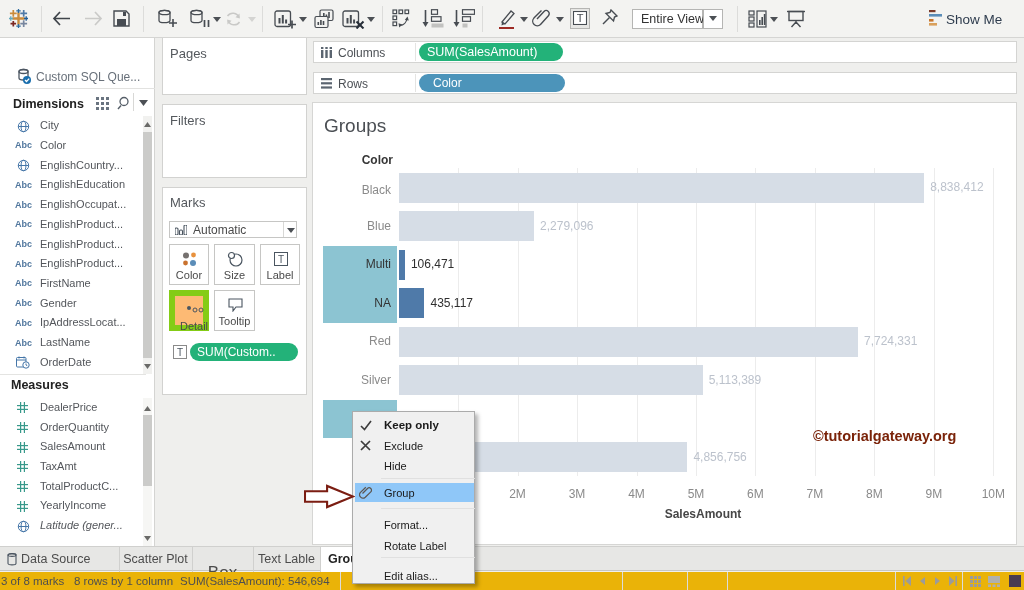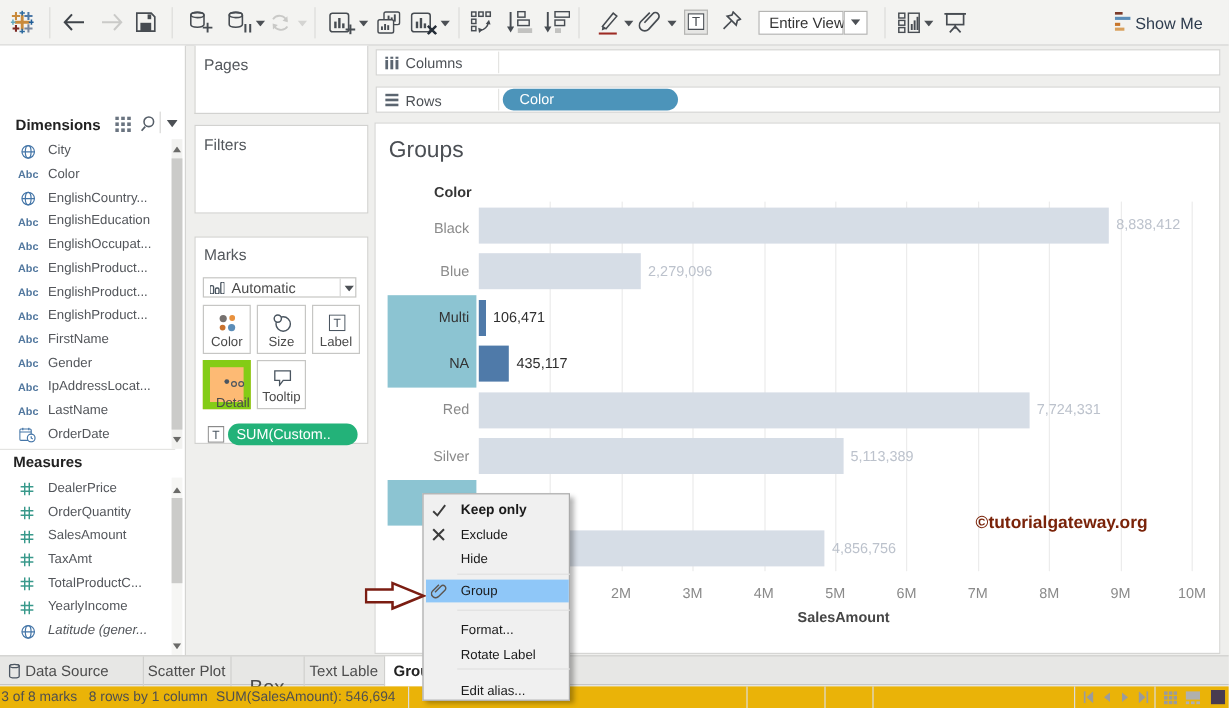--- a/index.html
+++ b/index.html
@@ -206,20 +206,29 @@
         <rect x="0" y="0" width="6.5" height="2.2" fill="#7b3a2a"></rect>
         <rect x="0" y="4" width="13" height="2.6" fill="#5b8db8"></rect>
         <rect x="0" y="9" width="4.5" height="2.6" fill="#c8762c"></rect>
         <rect x="0" y="13" width="8" height="2.6" fill="#d9a05c"></rect>
       </g>
     </svg>
 <div class="abs" style="left:946px;top:12px;font-size:13.5px;color:#2e3c4e">Show Me</div>
   </div>
 
 <div class="abs" style="left:0;top:38px;width:155px;height:509px;background:#fff;border-right:1px solid #d4d4d2">
+  <div class="abs" style="left:0;top:25px;width:155px;height:26px;border-bottom:1px solid #e2e2e0">
+    <svg class="abs" style="left:16px;top:5px" width="16" height="17" viewBox="0 0 16 17">
+      <path d="M3 3.5 A4.5 2 0 0 1 12 3.5 L12 10 A4.5 2 0 0 1 3 10 Z" fill="none" stroke="#4c5662" stroke-width="1.3"></path>
+      <ellipse cx="7.5" cy="3.5" rx="4.5" ry="2" fill="none" stroke="#4c5662" stroke-width="1.3"></ellipse>
+      <circle cx="11" cy="12" r="4" fill="#1a6fae"></circle>
+      <path d="M9 12 l1.5 1.5 L13.2 10.6" stroke="#fff" stroke-width="1.3" fill="none"></path>
+    </svg>
+    <div class="abs" style="left:36px;top:7px;font-size:12px;color:#68707a">Custom SQL Que...</div>
+  </div>
   <div class="abs" style="left:0;top:51px;width:155px;height:27px">
     <div class="abs" style="left:13px;top:8px;font-size:12.5px;font-weight:bold;color:#222">Dimensions</div>
     <svg class="abs" style="left:96px;top:8px" width="14" height="13">
         <g fill="#6a7480">
       <rect x="0" y="0" width="3" height="3"></rect>
           <rect x="5" y="0" width="3" height="3"></rect>
           <rect x="10" y="0" width="3" height="3"></rect>
       <rect x="0" y="5" width="3" height="3"></rect>
           <rect x="5" y="5" width="3" height="3"></rect>
           <rect x="10" y="5" width="3" height="3"></rect>
@@ -365,21 +374,21 @@
       <polygon points="0,0 7,0 3.5,5" fill="#6a6a68"></polygon>
     </svg>
 </div>
 
 <div class="abs" style="left:162px;top:38px;width:145px;height:57px;background:#fff;border:1px solid #d2d2d0;border-top:none">
   <div class="abs" style="left:7px;top:8px;font-size:13px;color:#54585d">Pages</div>
 </div>
 <div class="abs" style="left:162px;top:104px;width:145px;height:74px;background:#fff;border:1px solid #d2d2d0">
   <div class="abs" style="left:7px;top:8px;font-size:13px;color:#54585d">Filters</div>
 </div>
-<div class="abs" style="left:162px;top:197px;width:145px;height:173px;background:#fff;border:1px solid #d2d2d0">
+<div class="abs" style="left:162px;top:187px;width:145px;height:208px;background:#fff;border:1px solid #d2d2d0">
   <div class="abs" style="left:7px;top:7px;font-size:13px;color:#54585d">Marks</div>
   <div class="abs" style="left:6px;top:33px;width:128px;height:17px;background:#fff;border:1px solid #c6c6c4">
     <svg class="abs" style="left:5px;top:3px" width="12" height="10">
         <rect x="0" y="3" width="3" height="7" rx="1.2" fill="none" stroke="#4a5560" stroke-width="1.1"></rect>
         <rect x="4.5" y="5" width="3" height="5" rx="1.2" fill="none" stroke="#4a5560" stroke-width="1.1"></rect>
         <rect x="9" y="0" width="3" height="10" rx="1.2" fill="none" stroke="#4a5560" stroke-width="1.1"></rect>
       </svg>
     <div class="abs" style="left:23px;top:1px;font-size:12px;color:#4a4a4a">Automatic</div>
     <div class="abs" style="left:113px;top:0;width:1px;height:15px;background:#d8d8d6"></div>
     <svg class="abs" style="left:117px;top:6px" width="8" height="5">
@@ -436,20 +445,21 @@
         <rect x="0" y="3" width="2.4" height="8"></rect>
         <rect x="4.3" y="3" width="2.4" height="8"></rect>
         <rect x="8.6" y="3" width="2.4" height="8"></rect>
         <rect x="0" y="0" width="2.4" height="2"></rect>
         <rect x="4.3" y="0" width="2.4" height="2"></rect>
         <rect x="8.6" y="0" width="2.4" height="2"></rect>
       </g>
     </svg>
   <div class="abs" style="left:24px;top:4px;font-size:12px;color:#4c5055">Columns</div>
   <div class="abs" style="left:101px;top:1px;width:1px;height:18px;background:#e4e4e2"></div>
+  <div class="pill" style="left:105px;top:1px;width:144px;background:#23b279;padding-left:8px;font-size:12.5px">SUM(SalesAmount)</div>
 </div>
 <div class="abs" style="left:313px;top:72px;width:704px;height:22px;background:#fff;border:1px solid #d4d4d2">
   <svg class="abs" style="left:7px;top:5px" width="13" height="11">
       <g fill="#5b6570">
         <rect x="0" y="0" width="11" height="2.2"></rect>
         <rect x="0" y="4.2" width="11" height="2.2"></rect>
         <rect x="0" y="8.4" width="11" height="2.2"></rect>
       </g>
     </svg>
   <div class="abs" style="left:24px;top:4px;font-size:12px;color:#4c5055">Rows</div>

